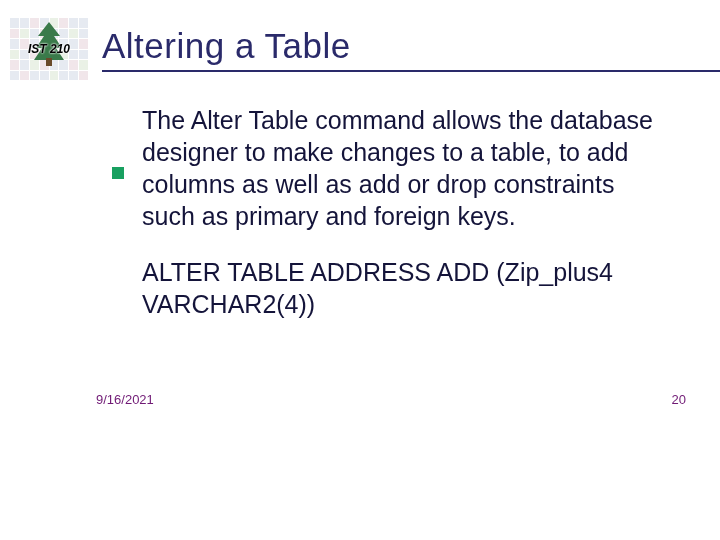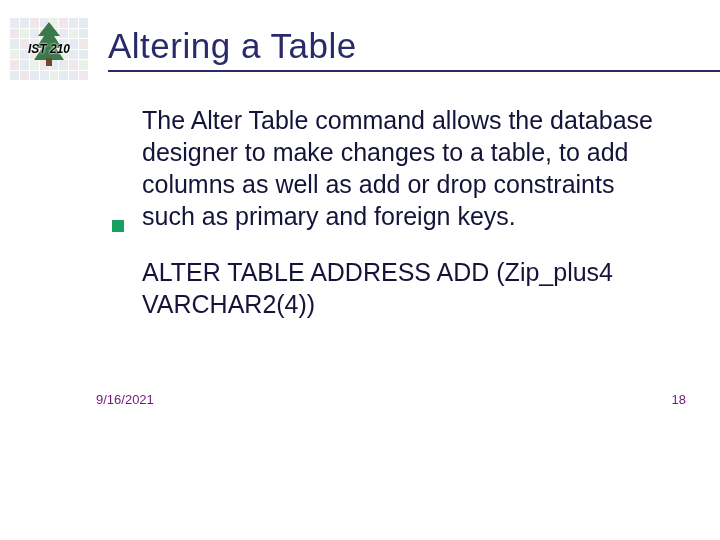--- a/index.html
+++ b/index.html
@@ -59,40 +59,40 @@
     font-family: "Comic Sans MS", cursive, sans-serif;
     font-weight: bold;
     font-style: italic;
     font-size: 12px;
     color: #000;
     white-space: nowrap;
     text-shadow: 0 0 2px #fff, 0 0 2px #fff;
   }
   .title-block {
     flex: 1;
-    padding-left: 20px;
+    padding-left: 14px;
   }
   .title-text {
     font-size: 35px;
     color: #2a2a6a;
     font-weight: 400;
     letter-spacing: 0.5px;
   }
   .title-rule {
     height: 2px;
     background: #2a2a6a;
     margin-top: 4px;
     width: 100%;
   }
   .body {
     padding: 24px 46px 0 112px;
   }
   .bullet-row {
     display: flex;
-    align-items: flex-end;
+    align-items: center;
   }
   .bullet {
     width: 12px;
     height: 12px;
     background: #18a060;
     flex: 0 0 12px;
     margin-top: 10px;
     margin-right: 18px;
   }
   .body-text {
@@ -191,16 +191,16 @@
   <div class="body">
     <div class="bullet-row">
       <div class="bullet"></div>
       <div class="body-text">The Alter Table command allows the database designer to make changes to a table, to add columns as well as add or drop constraints such as primary and foreign keys.</div>
     </div>
     <div class="code-text">ALTER TABLE ADDRESS ADD (Zip_plus4 VARCHAR2(4))</div>
   </div>
 
   <div class="footer">
     <div>9/16/2021</div>
-    <div>18</div>
+    <div>20</div>
   </div>
 
 </div>
 
 </body></html>

